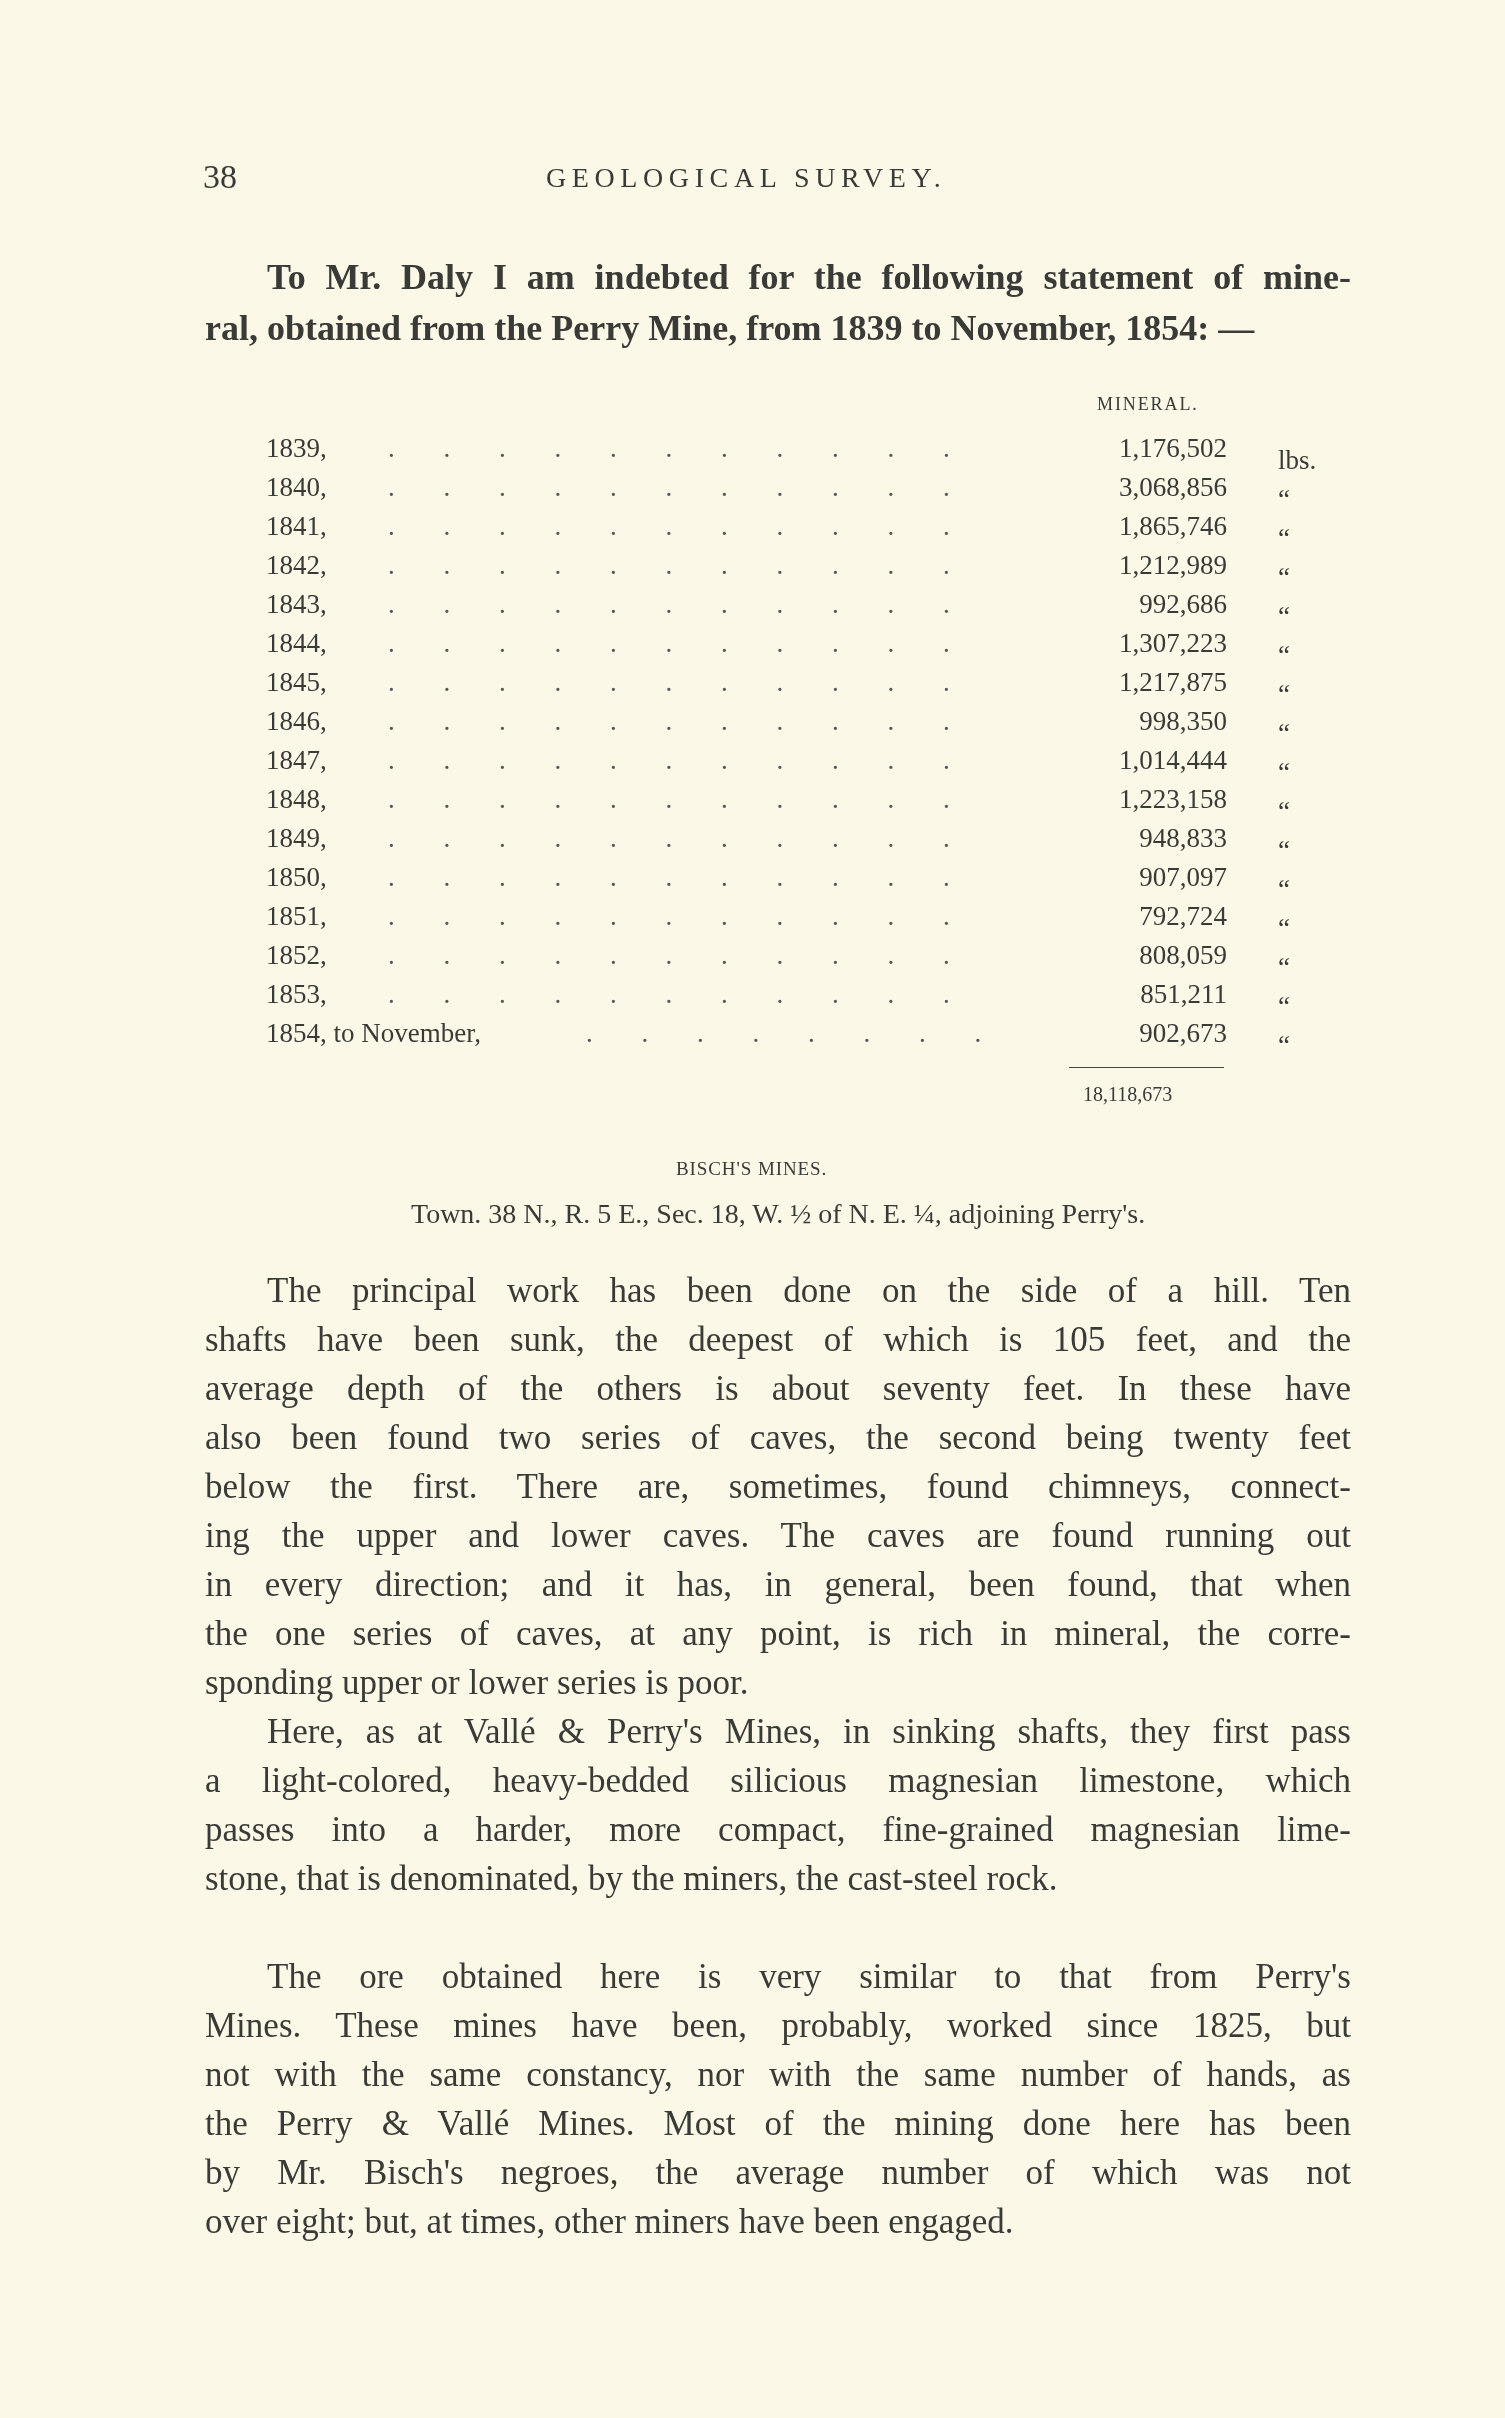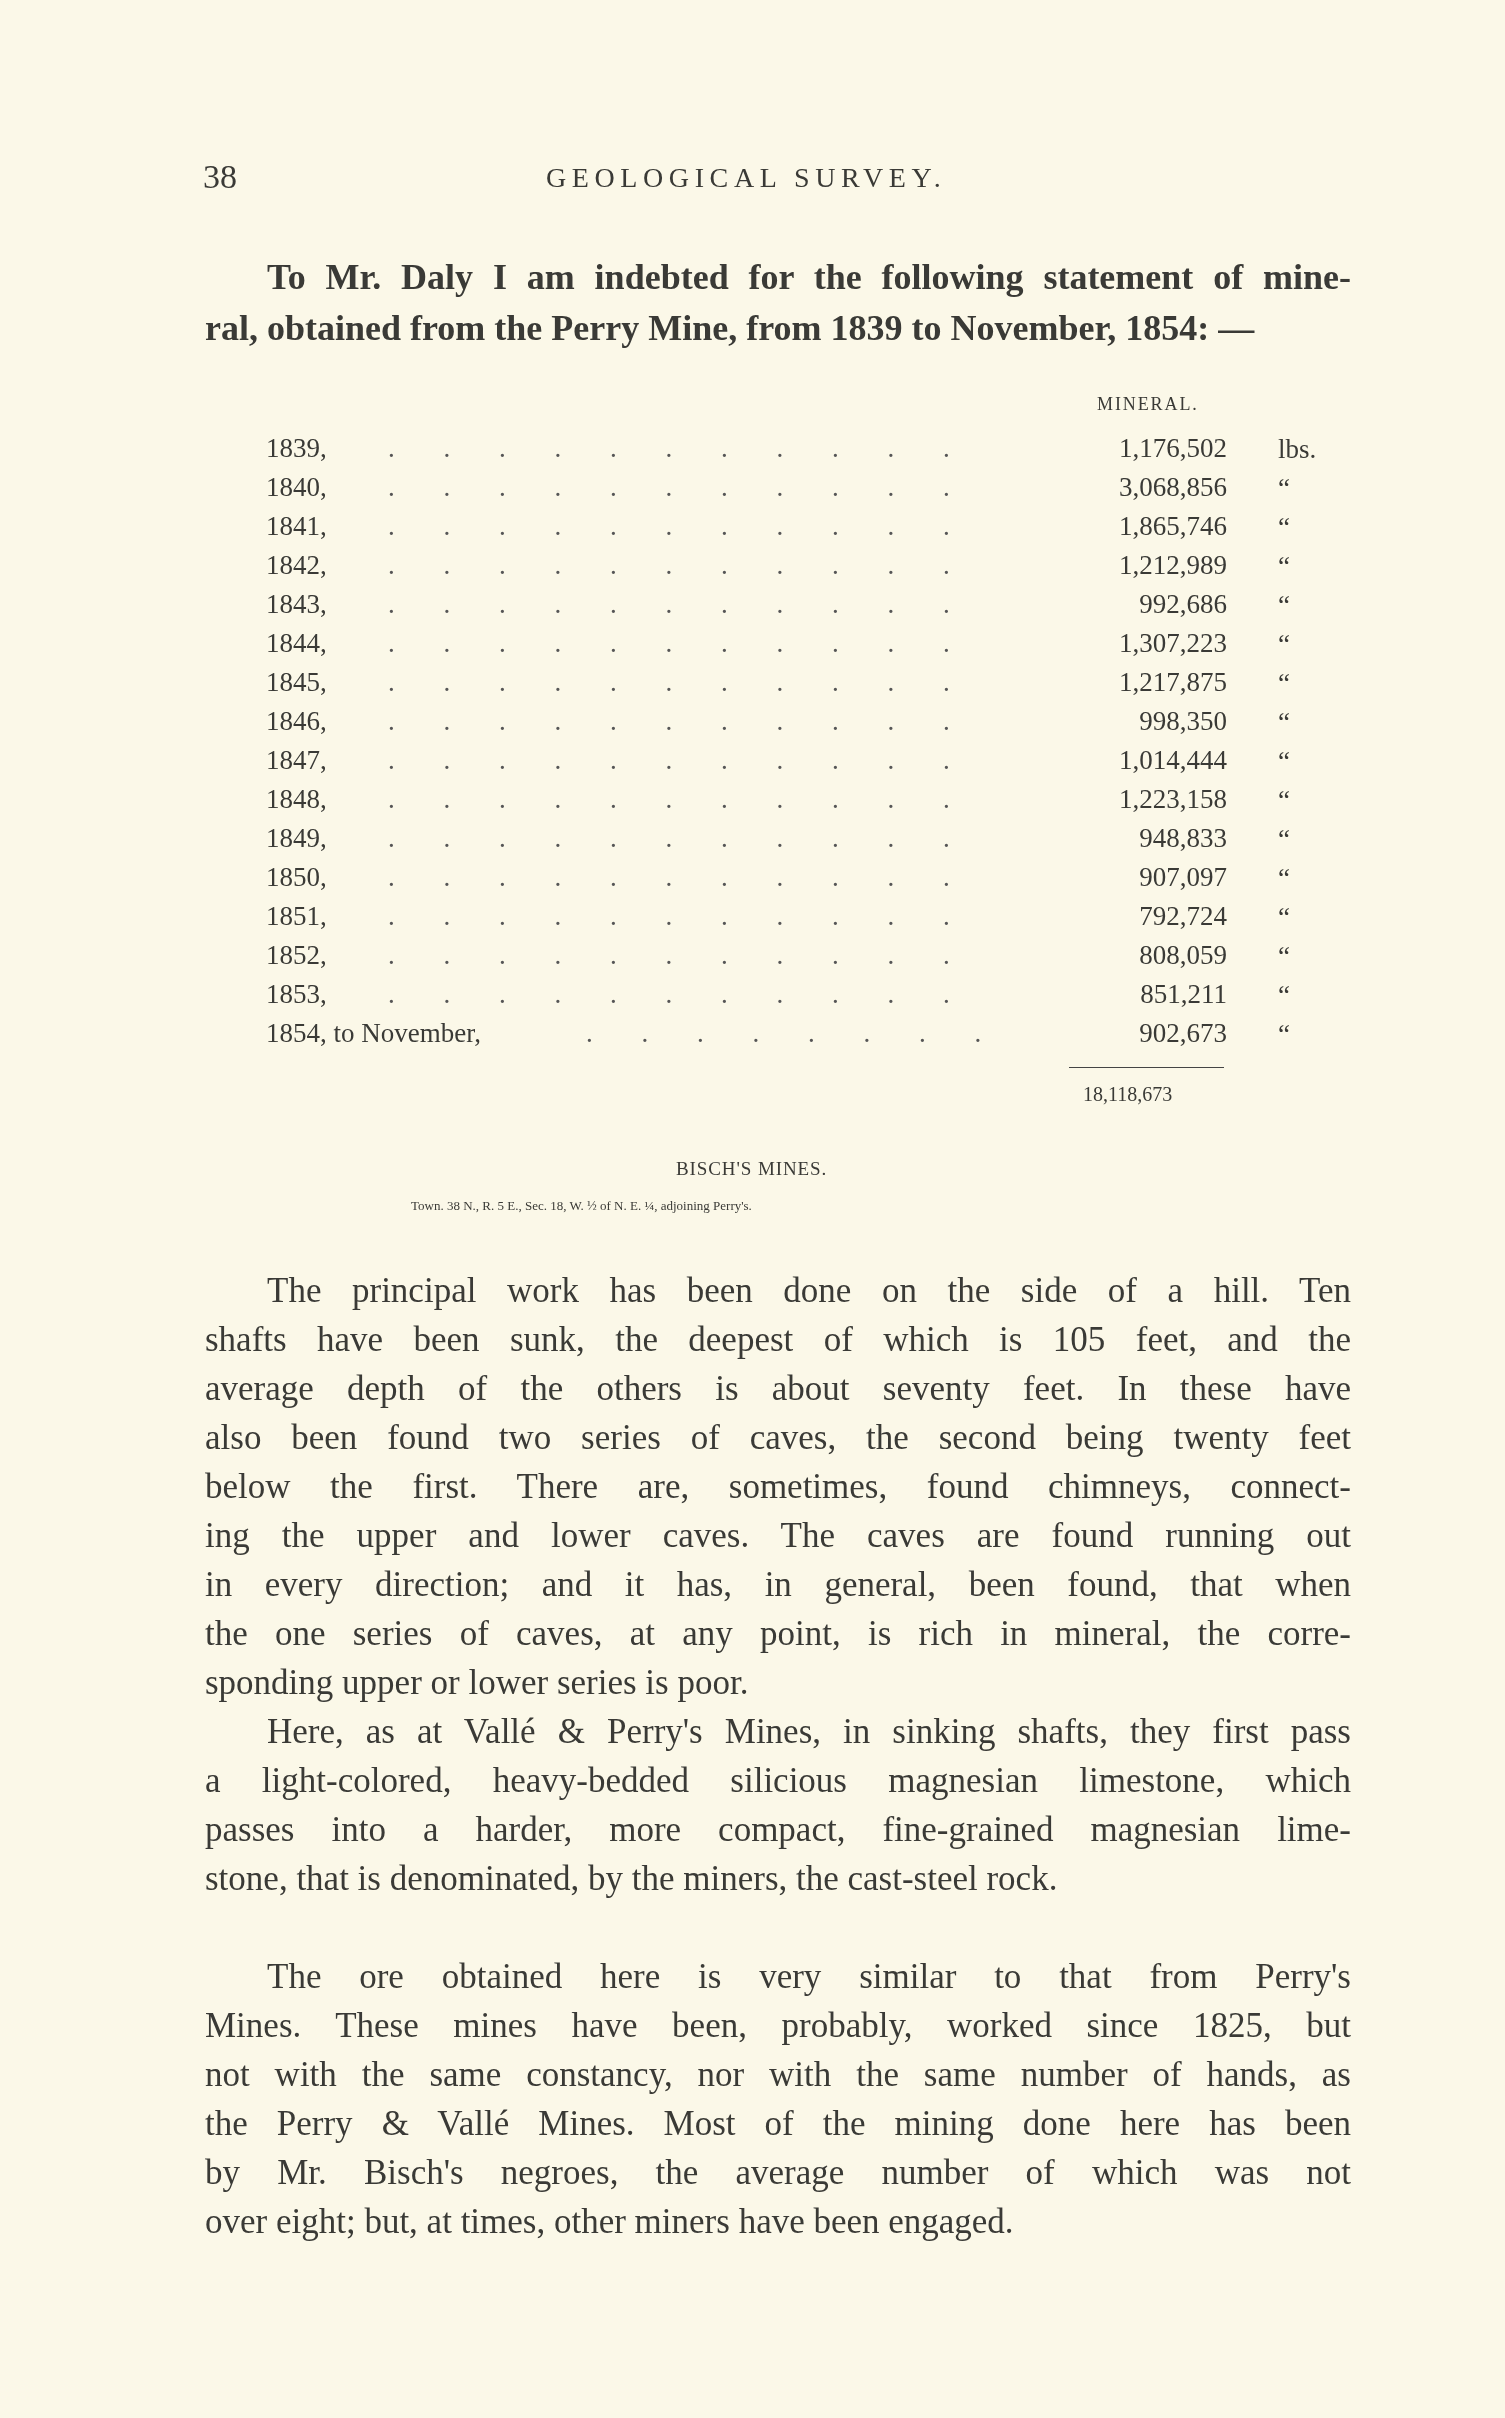--- a/index.html
+++ b/index.html
@@ -16,25 +16,25 @@
   .running-head { left:546px; top:162px; font-size:28px; letter-spacing:5.6px; }
   .intro { left:205px; width:1146px; font-size:36px;font-weight:bold; }
   .intro-l1 { top:256px; text-indent:62px; text-align:justify; text-align-last:justify; }
   .intro-l2 { top:307px; }
   .col-head { left:1097px; top:394px; font-size:18px; letter-spacing:1.9px; }
   .tbl { position:absolute; left:266px; top:433px; width:1055px; }
   .row { position:relative; height:39px; font-size:27px; }
   .row .yr { position:absolute; left:0; top:0; }
   .row .dots { position:absolute; left:122px; top:0; letter-spacing:21px; color:#555; }
   .row .val { position:absolute; right:94px; top:0; text-align:right; }
-  .row .unit { position:absolute; left:1012px; top:1px; }
+  .row .unit { position:absolute; left:1012px; top:12px; }
   .rule { position:absolute; left:1069px; top:1067px; width:155px; border-top:1.9px solid #444; }
   .total { left:1083px; top:1083px; font-size:20px; }
   .sec-title { left:676px; top:1158px; font-size:19px; letter-spacing:0.9px; }
-  .sec-sub { left:411px; top:1198px; font-size:13px; }
+  .sec-sub { left:411px; top:1198px; font-size:28px; }
   .para { position:absolute; left:205px; width:1146px; font-size:35px; line-height:49px; text-align:justify; }
   .para .ln { display:block; height:49px; text-align:justify; text-align-last:justify; white-space:nowrap; }
   .para .ln.last { text-align-last:left; }
   .p1 { top:1266px; }
   .p2 { top:1707px; }
   .p3 { top:1952px; }
   .indent { padding-left:62px; }
 </style>
 </head>
 <body>

